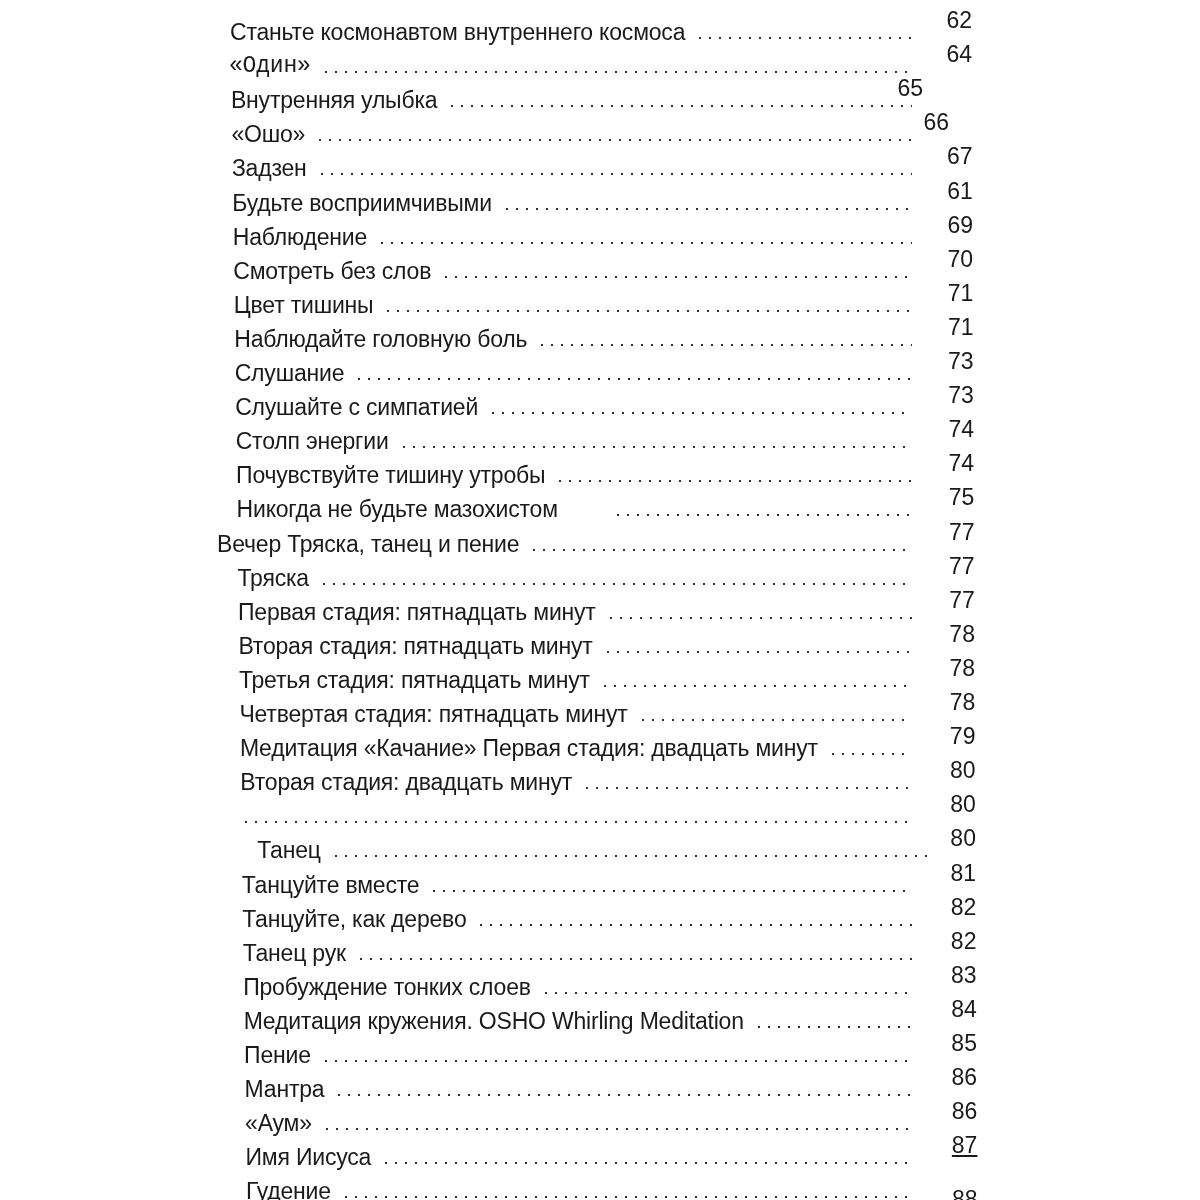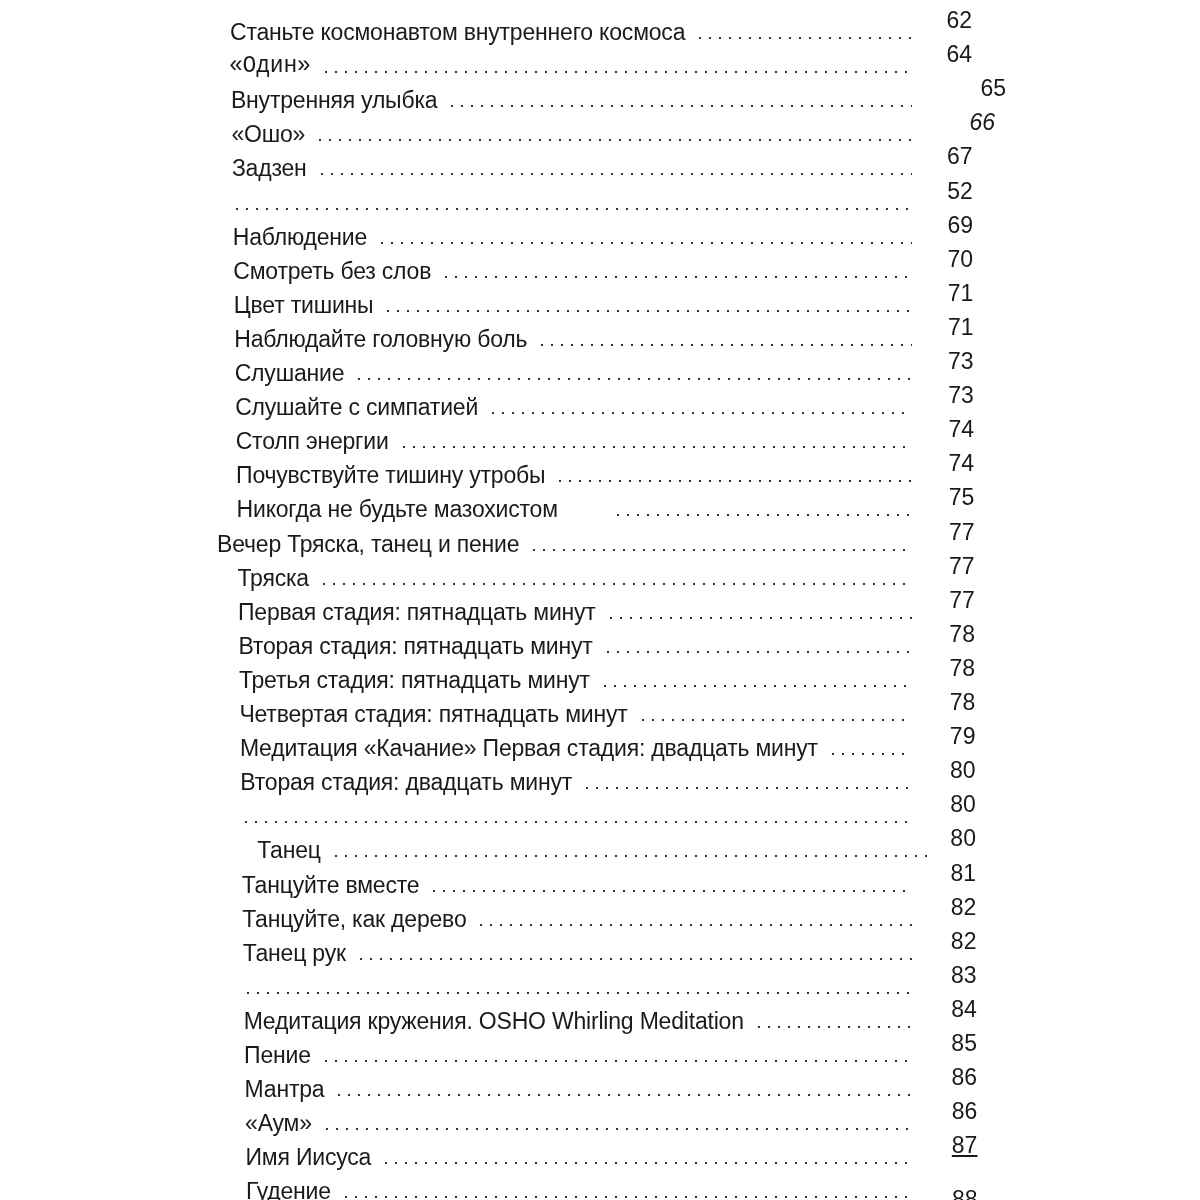--- a/index.html
+++ b/index.html
@@ -73,35 +73,36 @@
       <span class="toc-page" style="top: -4px; left: 932px;">62</span>
       <div class="toc-row" style="top: 36.1px; left: 229px; width: 681.529px; font-family: Liberation Mono, monospace;">
         <span class="toc-title">«Один»</span>
         <span class="toc-leader"></span>
       </div>
       <span class="toc-page" style="top: 30.1px; left: 932.165px;">64</span>
       <div class="toc-row" style="top: 70.2px; left: 230.941px; width: 681.059px;">
         <span class="toc-title">Внутренняя улыбка</span>
         <span class="toc-leader"></span>
       </div>
-      <span class="toc-page" style="top: 64.2px; left: 966px;">65</span>
+      <span class="toc-page" style="top: 64.2px; left: 883px;">65</span>
       <div class="toc-row" style="top: 104.3px; left: 231.412px; width: 680.588px;">
         <span class="toc-title">«Ошо»</span>
         <span class="toc-leader"></span>
       </div>
-      <span class="toc-page" style="top: 98.3px; left: 955px; font-style: italic;">66</span>
+      <span class="toc-page" style="top: 98.3px; left: 909px;">66</span>
       <div class="toc-row" style="top: 138.4px; left: 231.882px; width: 680.118px;">
         <span class="toc-title">Задзен</span>
         <span class="toc-leader"></span>
       </div>
       <span class="toc-page" style="top: 132.4px; left: 932.659px;">67</span>
       <div class="toc-row" style="top: 172.5px; left: 232.353px; width: 679.647px;">
-        <span class="toc-leader"></span>
-      </div>
-      <span class="toc-page" style="top: 166.5px; left: 932.824px;">52</span>
+        <span class="toc-title">Будьте восприимчивыми</span>
+        <span class="toc-leader"></span>
+      </div>
+      <span class="toc-page" style="top: 166.5px; left: 932.824px;">61</span>
       <div class="toc-row" style="top: 206.6px; left: 232.824px; width: 679.176px;">
         <span class="toc-title">Наблюдение</span>
         <span class="toc-leader"></span>
       </div>
       <span class="toc-page" style="top: 200.6px; left: 932.988px;">69</span>
       <div class="toc-row" style="top: 240.7px; left: 233.294px; width: 678.706px;">
         <span class="toc-title">Смотреть без слов</span>
         <span class="toc-leader"></span>
       </div>
       <span class="toc-page" style="top: 234.7px; left: 933.153px;">70</span>
@@ -198,20 +199,21 @@
         <span class="toc-title">Танцуйте, как дерево</span>
         <span class="toc-leader"></span>
       </div>
       <span class="toc-page" style="top: 882.6px; left: 936.282px;">82</span>
       <div class="toc-row" style="top: 922.7px; left: 242.706px; width: 669.294px;">
         <span class="toc-title">Танец рук</span>
         <span class="toc-leader"></span>
       </div>
       <span class="toc-page" style="top: 916.7px; left: 936.447px;">82</span>
       <div class="toc-row" style="top: 956.8px; left: 243.176px; width: 668.824px;">
+        <span class="toc-title">Пробуждение тонких слоев</span>
         <span class="toc-leader"></span>
       </div>
       <span class="toc-page" style="top: 950.8px; left: 936.612px;">83</span>
       <div class="toc-row" style="top: 990.9px; left: 243.647px; width: 668.353px;">
         <span class="toc-title">Медитация кружения. OSHO Whirling Meditation</span>
         <span class="toc-leader"></span>
       </div>
       <span class="toc-page" style="top: 984.9px; left: 936.776px;">84</span>
       <div class="toc-row" style="top: 1025px; left: 244.118px; width: 667.882px;">
         <span class="toc-title">Пение</span>

